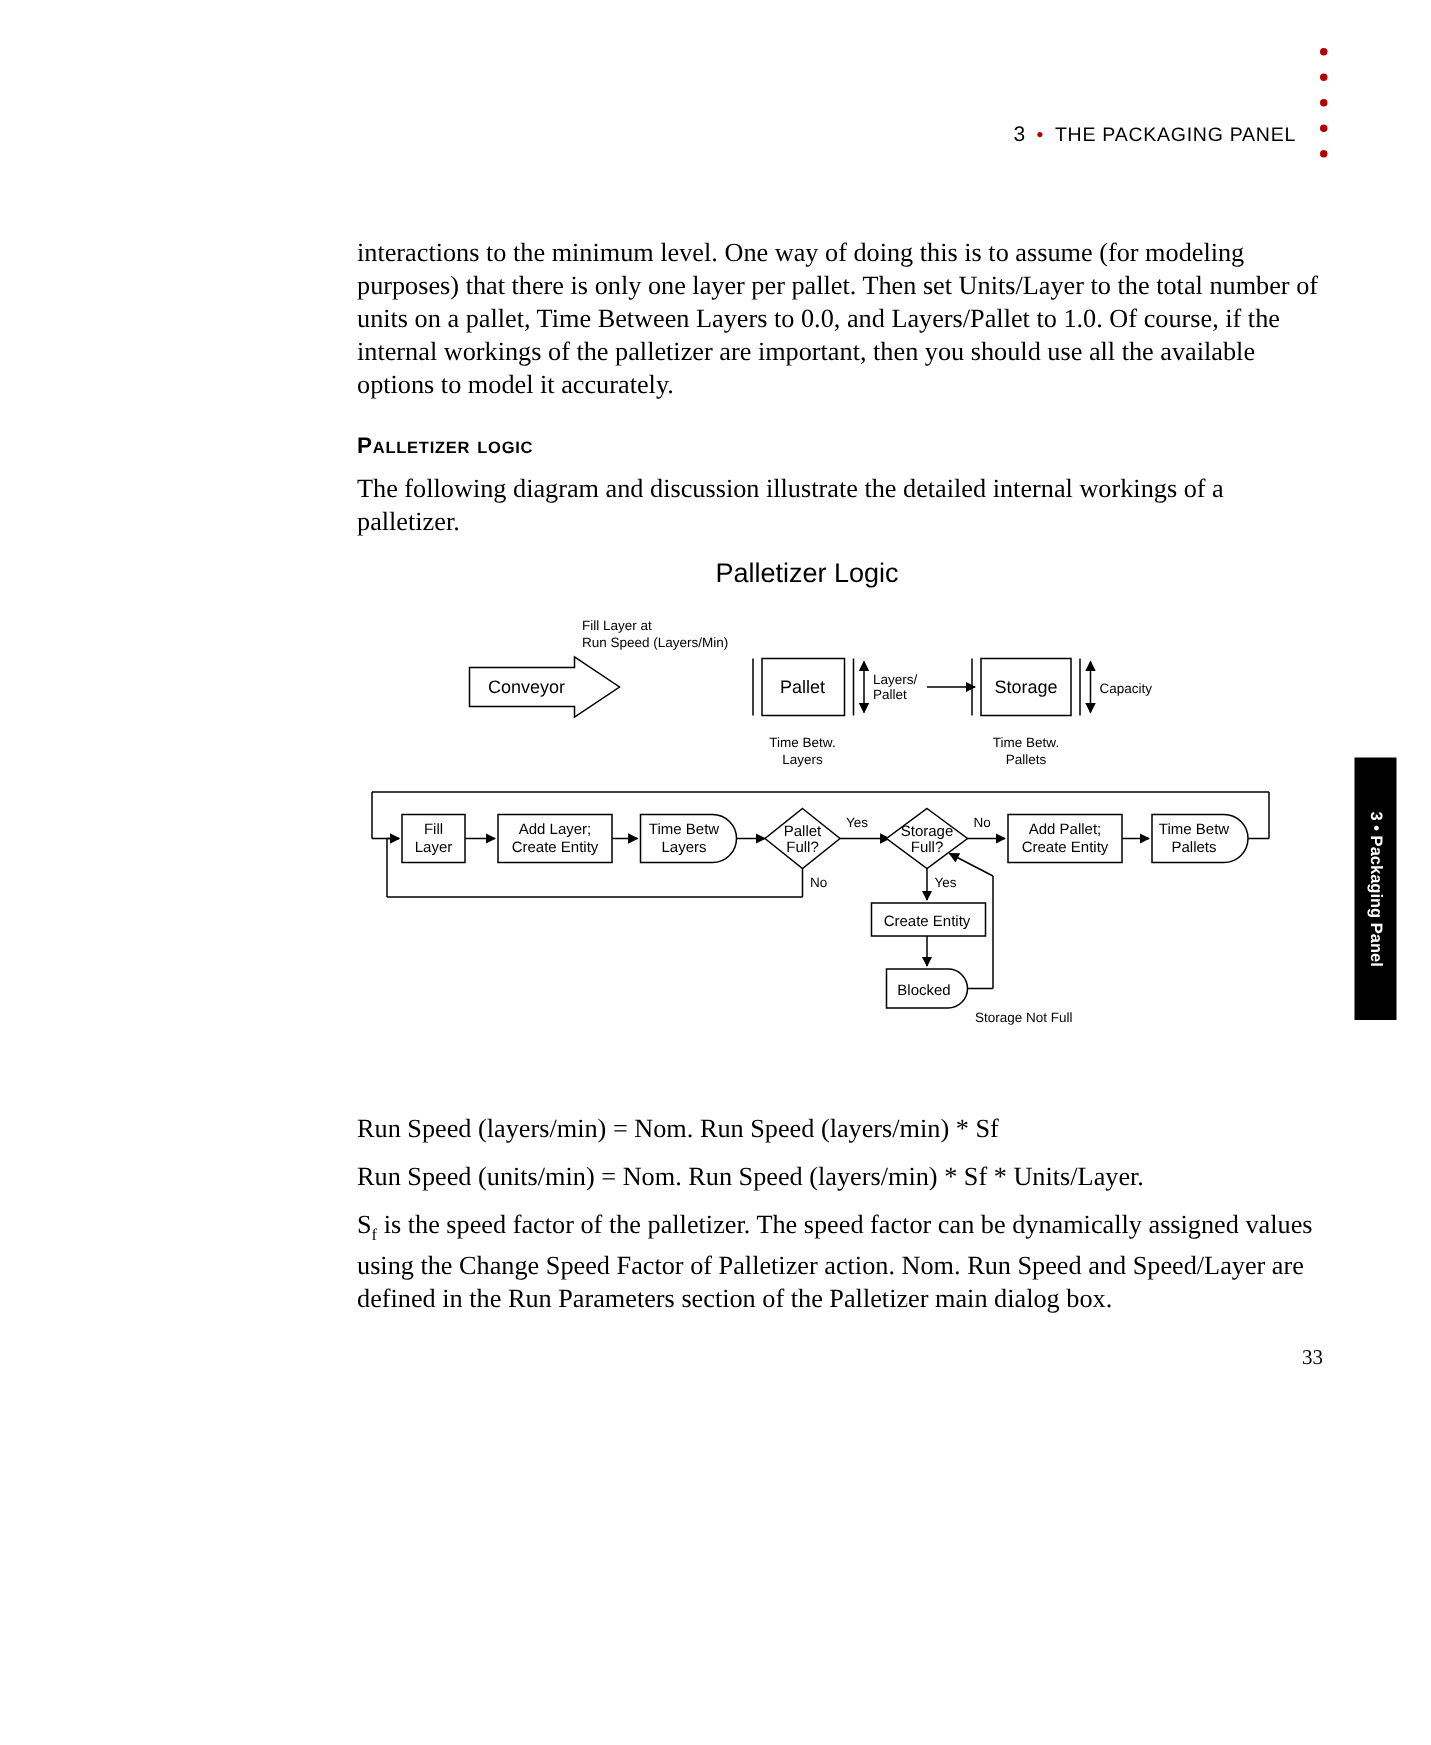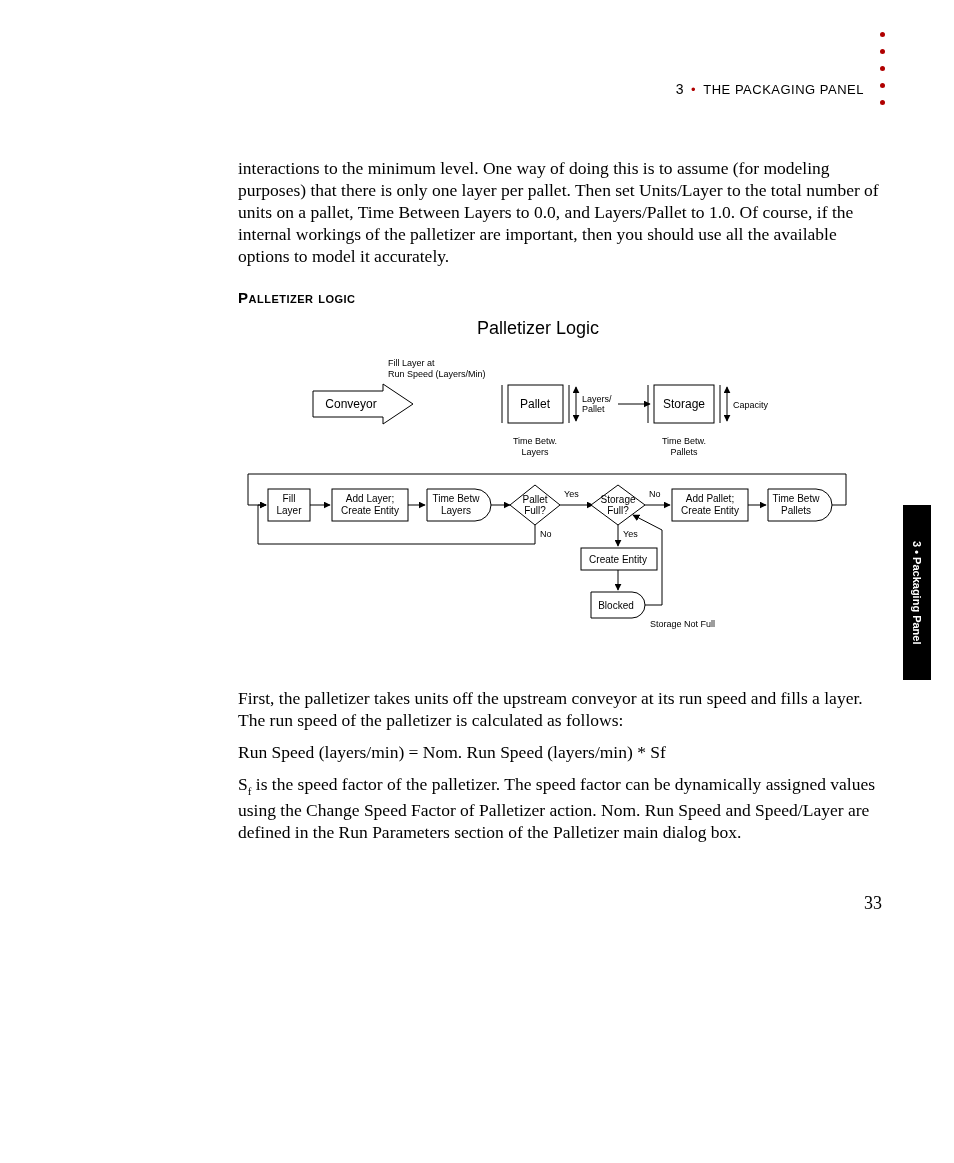--- a/index.html
+++ b/index.html
@@ -8,21 +8,21 @@
   .header{position:absolute;right:90px;top:81px;font-family:Arial,Helvetica,sans-serif;font-size:13px;letter-spacing:.5px}
   .header .num{font-size:14px}
   .header .bullet{color:#b00000;margin:0 3px}
   .dots{position:absolute;right:69px;top:32px;display:flex;flex-direction:column;gap:12px}
   .dots span{width:5px;height:5px;border-radius:50%;background:#b00000}
   .tab{position:absolute;right:23px;top:505px;width:28px;height:175px;background:#000;color:#fff;font-family:Arial,Helvetica,sans-serif;font-size:11px;display:flex;align-items:center;justify-content:center}
   .tab span{writing-mode:vertical-rl;white-space:nowrap;font-weight:bold}
   .body p{margin:0 0 10px 0;font-size:17.5px;line-height:1.26}
   .h2{font-family:Arial,Helvetica,sans-serif;font-weight:bold;font-variant:small-caps;font-size:15px;letter-spacing:.5px;margin-top:22px;margin-bottom:8px}
   .indent{margin-left:28px}
-  .footer{position:absolute;right:72px;bottom:58px;font-size:18px}
+  .footer{position:absolute;right:72px;bottom:58px;font-size:14px}
   svg{display:block}
   .svg-wrap{margin-left:-20px;margin-top:4px;margin-bottom:28px}
   svg text{font-family:Arial,Helvetica,sans-serif}
   .ti{font-size:18px}
   .md{font-size:12px}
   .sm{font-size:10px}
   .xs{font-size:9px}
 </style>
 </head>
 <body>
@@ -44,20 +44,21 @@
 
   <div class="tab">
       <span>3 • Packaging Panel</span>
     </div>
 
   <div class="content body">
     <div style="margin-top:97px"></div>
     <p>interactions to the minimum level. One way of doing this is to assume (for modeling purposes) that there is only one layer per pallet. Then set Units/Layer to the total number of units on a pallet, Time Between Layers to 0.0, and Layers/Pallet to 1.0. Of course, if the internal workings of the palletizer are important, then you should use all the available options to model it accurately.</p>
 
     <div class="h2">Palletizer logic</div>
+    <p>The following diagram and discussion illustrate the detailed internal workings of a palletizer.</p>
 
     <div class="svg-wrap">
       <svg width="640" height="345" viewBox="0 0 640 345">
         <defs>
           <marker id="ah" viewBox="0 0 10 10" refX="9" refY="5" markerWidth="7" markerHeight="7" orient="auto-start-reverse">
             <path d="M0 0 L10 5 L0 10 z" fill="#000"></path>
           </marker>
         </defs>
 
         <text class="ti" x="320" y="20" text-anchor="middle">Palletizer Logic</text>
@@ -149,21 +150,21 @@
         <path d="M373 278 H414 A13 13 0 0 1 414 304 H373 Z" fill="#fff" stroke="#000"></path>
         <text class="sm" x="398" y="295" text-anchor="middle">Blocked</text>
         <text class="xs" x="432" y="313">Storage Not Full</text>
 
         <line x1="427" y1="291" x2="444" y2="291" stroke="#000"></line>
         <line x1="444" y1="291" x2="444" y2="216" stroke="#000"></line>
         <line x1="444" y1="216" x2="415" y2="201" stroke="#000" marker-end="url(#ah)"></line>
       </svg>
     </div>
 
-    <p>First, the palletizer takes units off the upstream conveyor at its run speed and fills a layer. The run speed of the palletizer is calculated as follows:</p>
     <p class="indent">Run Speed (layers/min) = Nom. Run Speed (layers/min) * Sf</p>
+    <p class="indent">Run Speed (units/min) = Nom. Run Speed (layers/min) * Sf * Units/Layer.</p>
     <p>
       <span>S</span><sub style="font-size:11px">f</sub><span> is the speed factor of the palletizer. The speed factor can be dynamically assigned values using the Change Speed Factor of Palletizer action. Nom. Run Speed and Speed/Layer are defined in the Run Parameters section of the Palletizer main dialog box.</span>
     </p>
   </div>
 
   <div class="footer">33</div>
 </div>
 
 </body></html>

